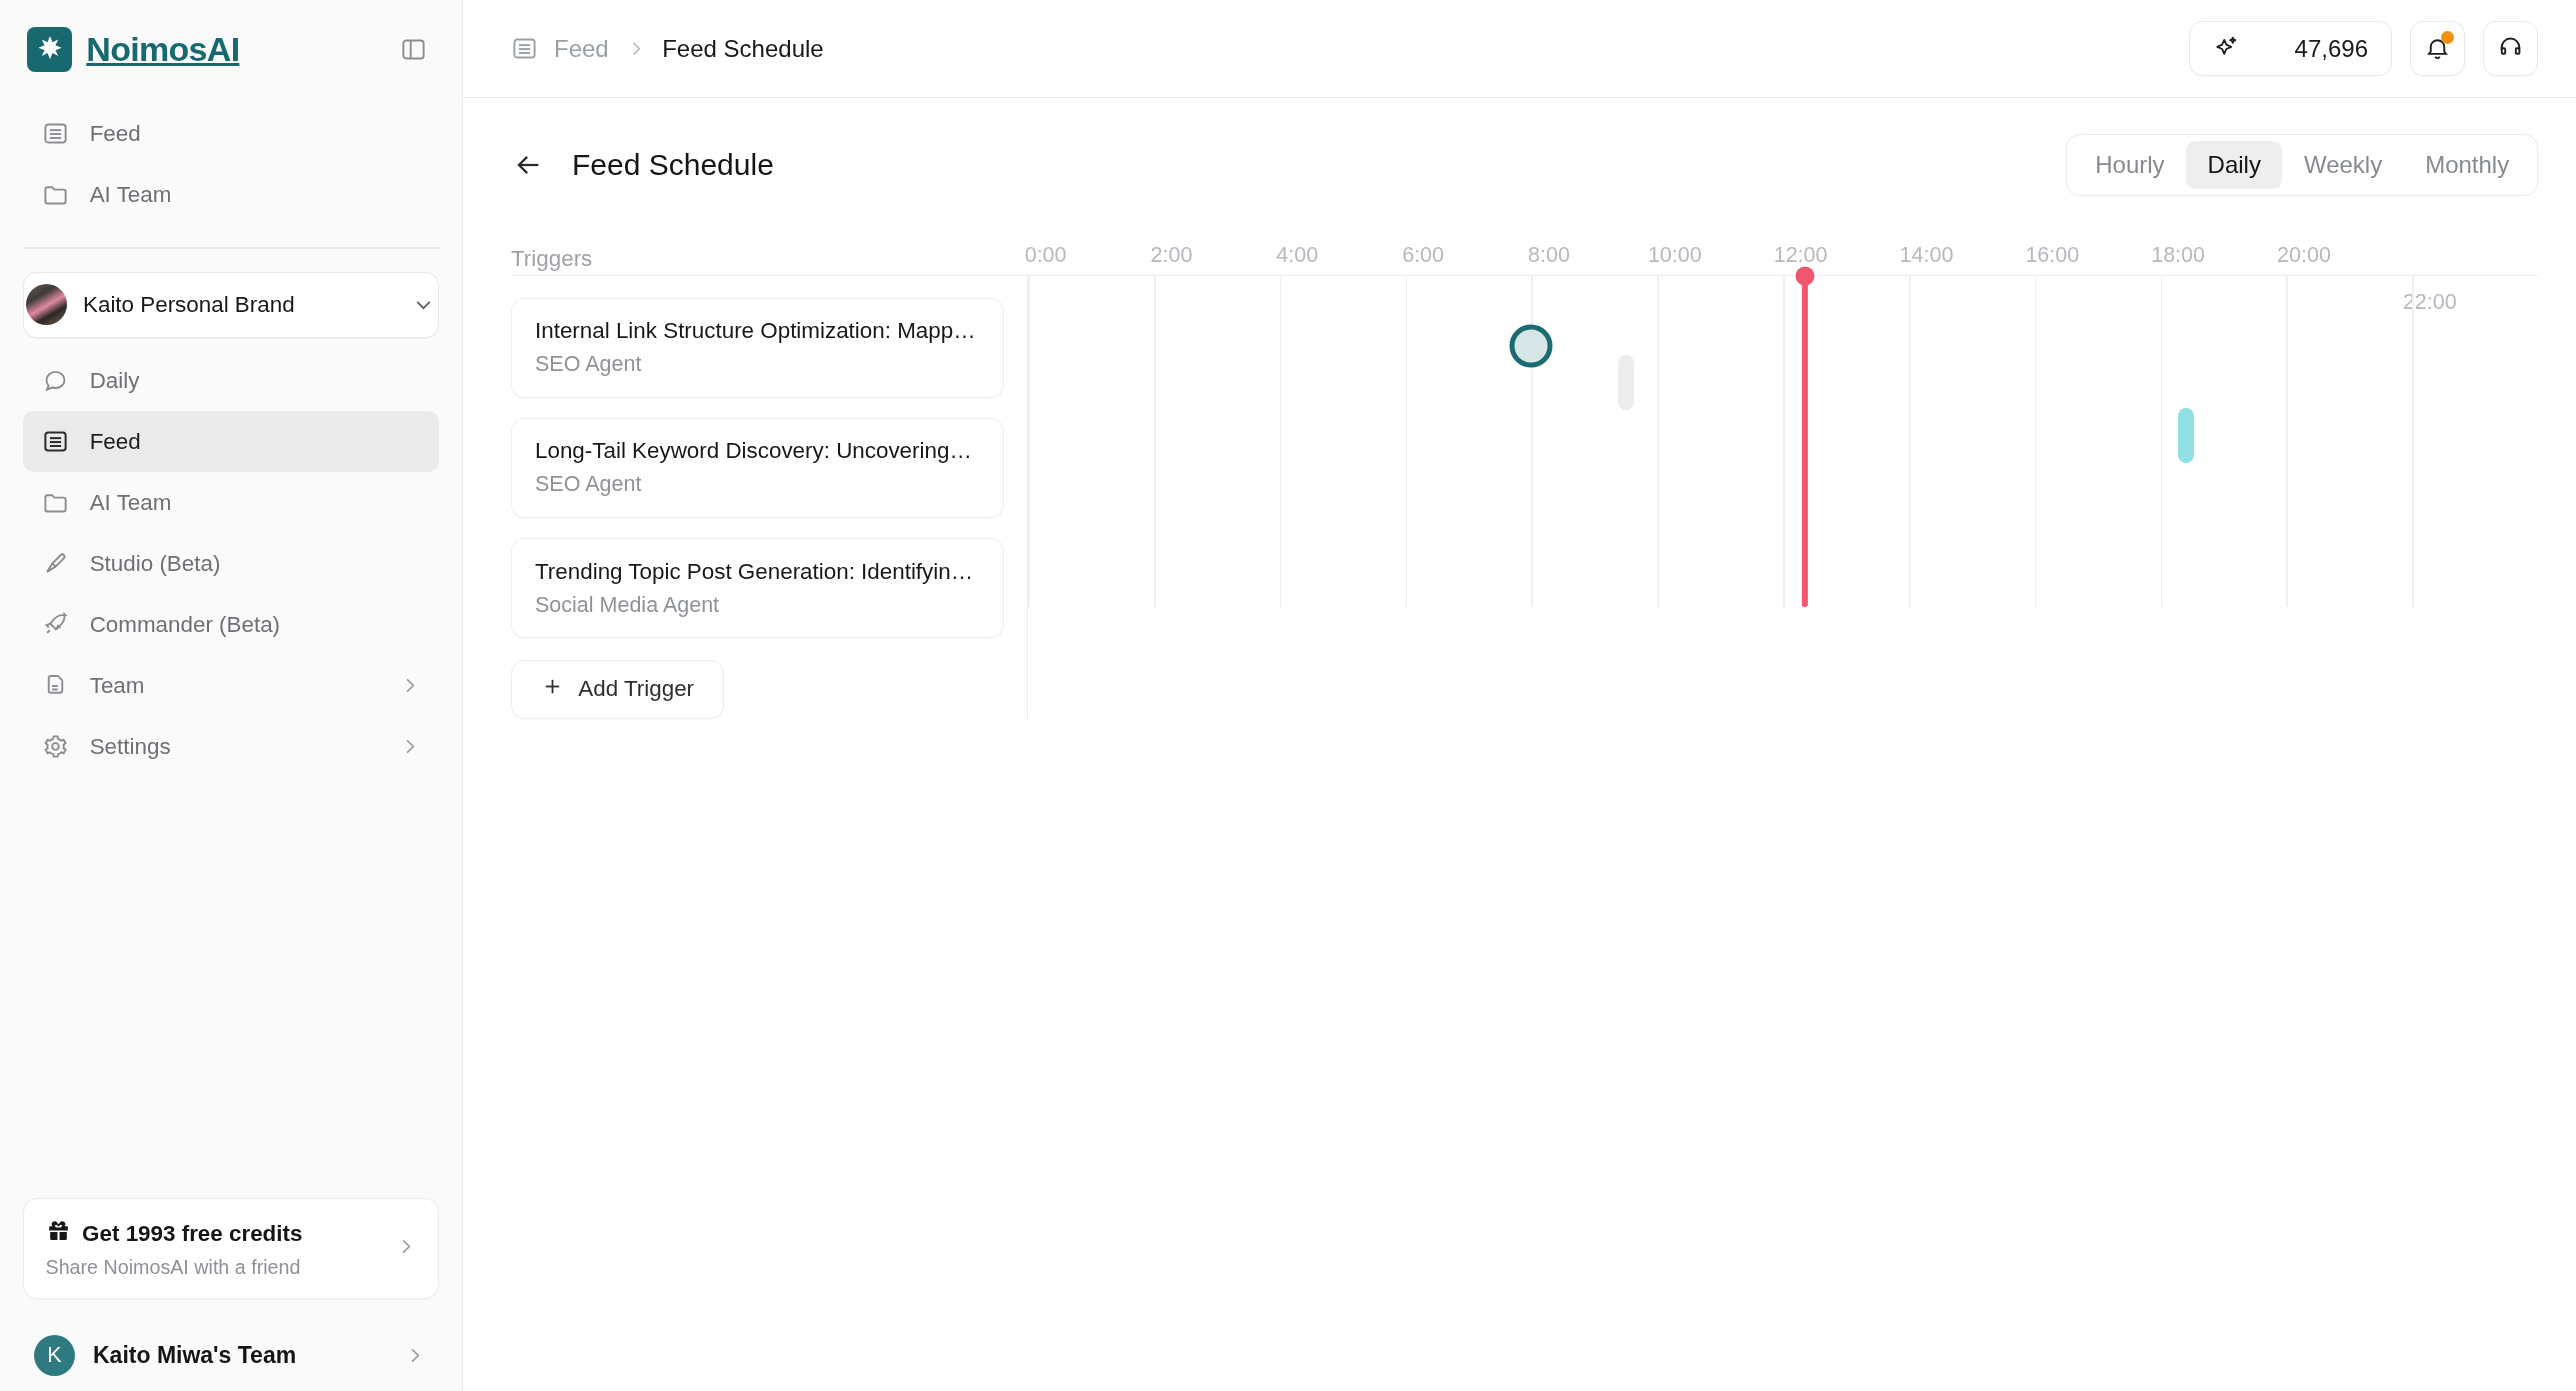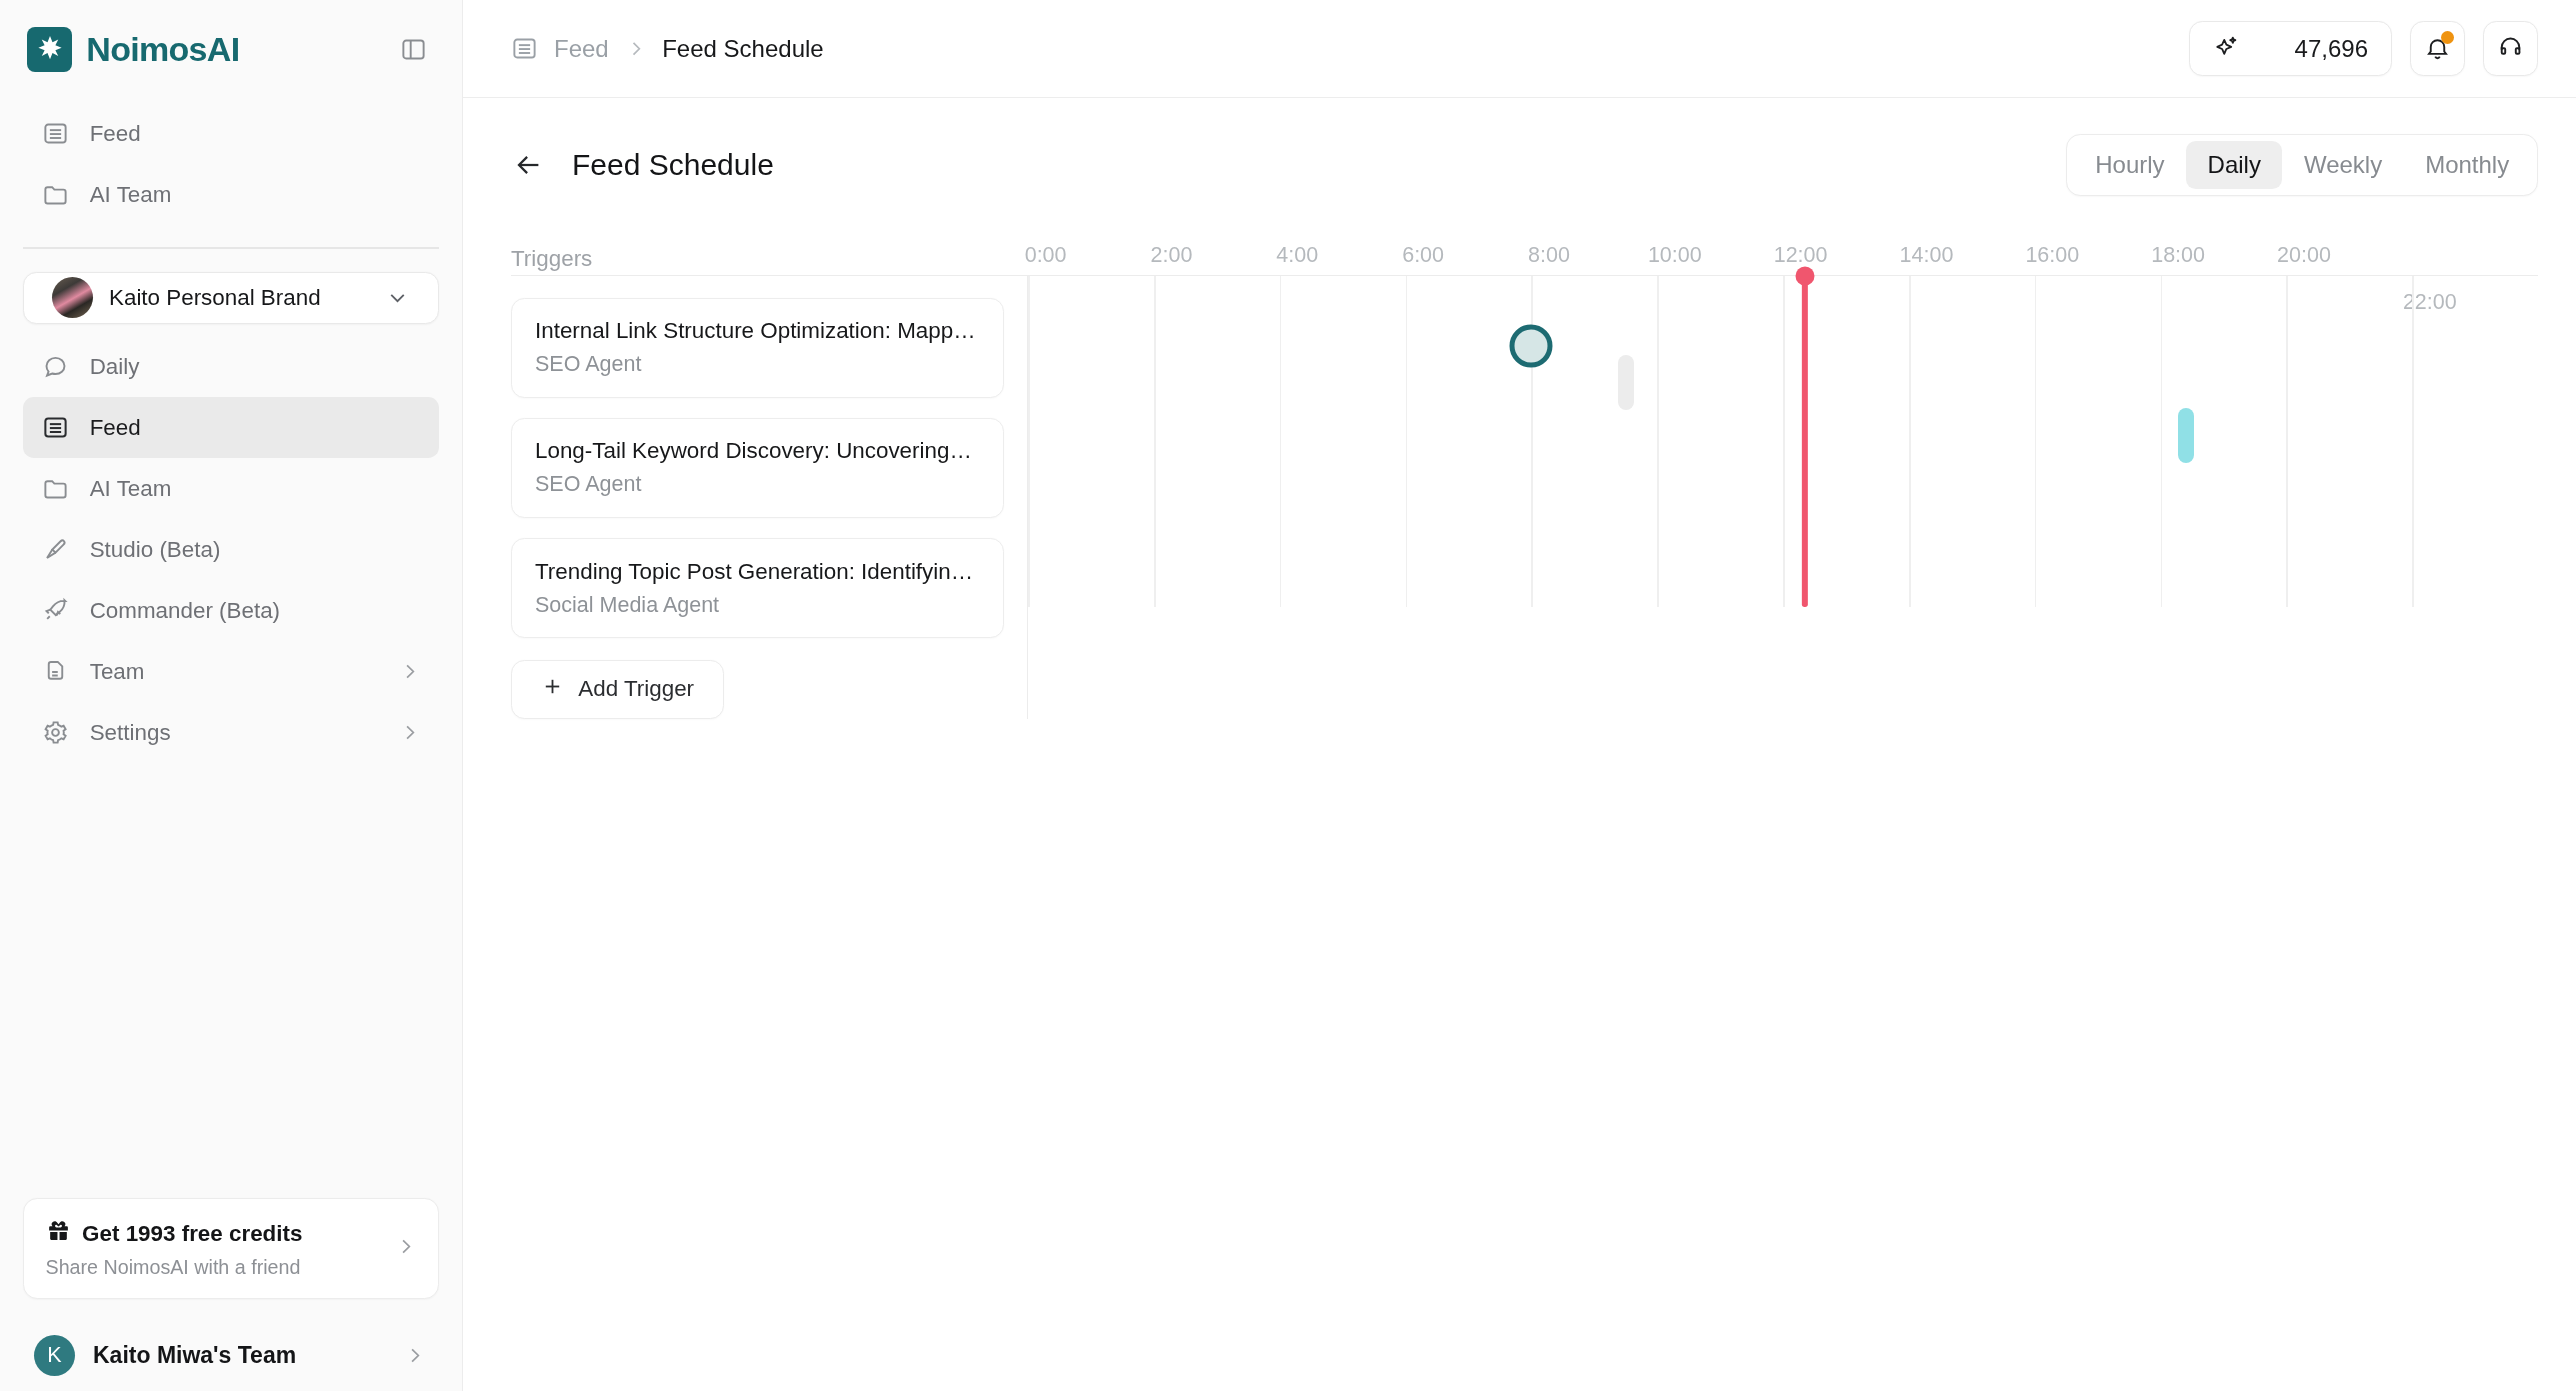--- a/index.html
+++ b/index.html
@@ -28,20 +28,21 @@
   }
   .brand { display: flex; align-items: center; gap: 14.3px; }
   .brand-logo {
     width: 45px; height: 45px; border-radius: 8px;
     background: #17696f; position: relative;
     display: flex; align-items: center; justify-content: center;
   }
   .brand-name {
     font-size: 34px; font-weight: 700; color: #17696f;
     letter-spacing: -0.7px;
+    text-decoration: underline;
   }
   .panel-toggle {
     width: 38px; height: 38px; display: flex;
     align-items: center; justify-content: center; cursor: pointer;
   }
 
   .sb-section { padding: 5.4px 23px 0 23px; }
   .sb-item {
     display: flex; align-items: center; gap: 19.7px;
     height: 61px; padding: 0 18px; border-radius: 10.7px;
@@ -53,23 +54,23 @@
     display:flex; align-items:center; justify-content:center; }
   .sb-item .chev { margin-left: auto; display:flex; }
 
   .sb-divider {
     height: 1.8px; background: #e6e6e6;
     margin: 21.5px 23px 23px 23px;
   }
 
   .workspace {
     margin: 0 23px 0 23px;
-    height: 52px; border: 1.8px solid #e9e9e9; border-radius: 13.4px;
+    height: 66px; border: 1.8px solid #e9e9e9; border-radius: 13.4px;
     background: #ffffff; display: flex; align-items: center;
-    gap: 16px; padding: 0 28px; cursor: pointer;
+    gap: 16px; padding: 0 2px; cursor: pointer;
     box-shadow: 0 0.9px 1.8px rgba(0,0,0,0.04);
   }
   .ws-avatar {
     width: 41px; height: 41px; border-radius: 50%;
     flex: 0 0 41px; overflow:hidden;
     background: linear-gradient(150deg,#6b5f52 0%,#3d3a38 30%,#e08aa0 52%,#2a2724 70%,#7a6a55 100%);
   }
   .ws-name { font-size: 22.4px; color: #17181a; font-weight: 400; white-space: nowrap; }
   .ws-chev { margin-left: auto; display: flex; }
 

